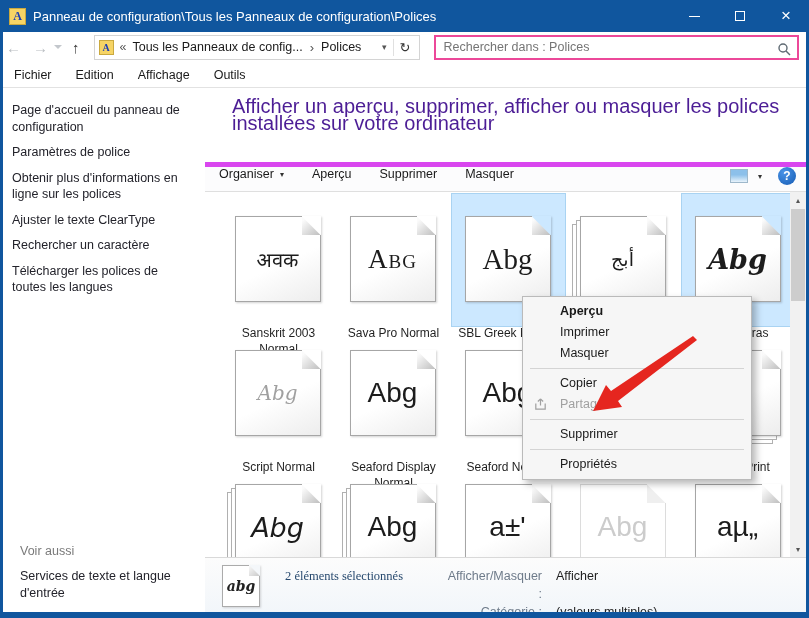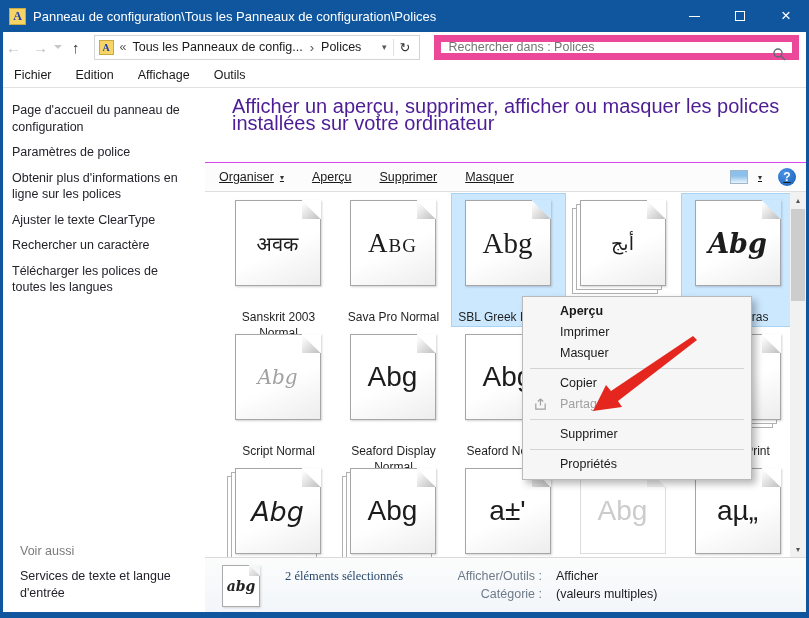--- a/index.html
+++ b/index.html
@@ -25,49 +25,49 @@
   .tinychev{width:0;height:0;border-left:4px solid transparent;border-right:4px solid transparent;
     border-top:4px solid #c3c7cc;margin:0 4px 0 0;}
   .addressbox{height:25px;border:1px solid #d4d4d4;display:flex;align-items:center;flex:0 0 326px;
     margin-left:8px;padding:0 2px 0 4px;font-size:12.5px;}
   .addr-icon{width:15px;height:15px;background:#f6d465;border:1px solid #caa93f;display:flex;align-items:center;
     justify-content:center;font-family:"Liberation Serif",serif;font-weight:bold;font-size:10px;color:#1d3fb4;margin-right:6px;flex:0 0 auto;}
   .crumbsep{color:#555;padding:0 7px;font-size:13px;}
   .addrchev{margin-left:auto;color:#555;font-size:9px;padding:0 6px;}
   .addrdivider{width:1px;height:17px;background:#e0e0e0;}
   .refresh{font-size:13px;color:#333;padding:0 6px;}
-  .searchbox{height:25px;border:7px solid #ec4899;flex:1;margin:0 10px 0 14px;display:flex;align-items:flex-end;position:relative;}
+  .searchbox{height:25px;border:2px solid #ec4899;flex:1;margin:0 10px 0 14px;display:flex;align-items:flex-end;position:relative;}
   .searchbox input{border:none;outline:none;width:100%;height:100%;font-size:12.5px;color:#444;
     font-family:"Liberation Sans",sans-serif;padding:0 26px 0 8px;background:transparent;}
   .mag{position:absolute;right:6px;top:5px;}
   
   .menubar{position:absolute;left:0;top:62px;width:809px;height:26px;background:#fff;display:flex;
     align-items:center;border-bottom:1px solid #e2e2e2;padding-left:14px;}
   .menuitem{font-size:12.5px;margin-right:24px;color:#1a1a1a;}
   
   .sidebar{position:absolute;left:0;top:88px;width:205px;height:524px;background:#fff;padding:14px 12px 0 12px;}
   .slink{font-size:12.5px;color:#23232b;line-height:1.32;margin-bottom:9px;width:170px;}
   .seealso{position:absolute;left:20px;top:456px;font-size:12.5px;color:#7a7a7a;}
   .seealso-link{position:absolute;left:20px;top:480px;font-size:12.5px;color:#23232b;line-height:1.32;width:170px;}
   
   .heading{position:absolute;left:232px;top:98px;width:560px;font-size:20px;line-height:17px;color:#4c1d95;}
   .toolbar{position:absolute;left:205px;top:162px;width:601px;height:30px;background:#fcfcfd;
-    border-top:1px solid #d946ef;border-bottom:1px solid #dfdfdf;display:flex;align-items:center;
-    font-size:12.5px;padding:0 10px 0 14px;text-decoration:underline;}
+    border-top:5px solid #d946ef;border-bottom:1px solid #dfdfdf;display:flex;align-items:flex-start;
+    font-size:12.5px;padding:0 10px 0 14px;}
   .tbitem{margin-right:28px;display:flex;align-items:center;color:#1a1a1a;}
   .ddtri{font-size:8px;color:#333;margin-left:6px;}
   .tb-right{margin-left:auto;display:flex;align-items:center;}
   .views-thumb{width:18px;height:14px;border:1px solid #9eb8cb;background:linear-gradient(#8cc0ea 40%,#e8f3fb);margin-right:4px;}
   .helpbtn{width:18px;height:18px;border-radius:50%;background:radial-gradient(circle at 35% 30%,#4a94e8,#155bb3);
     color:#fff;font-size:12px;font-weight:bold;display:flex;align-items:center;justify-content:center;margin-left:16px;}
   
   .listarea{position:absolute;left:205px;top:192px;width:601px;height:365px;overflow:hidden;background:#fff;}
   .tilegrid{display:grid;grid-template-columns:repeat(5,115px);grid-template-rows:134px 134px 140px;
     padding:1px 0 0 16px;}
-  .cell{display:flex;flex-direction:column;align-items:center;padding-top:7px;}
+  .cell{display:flex;flex-direction:column;align-items:center;padding-top:23px;}
   .cell.sel{background:#cce8ff;box-shadow:inset 0 0 0 1px #a9d3f2;--cellbg:#cce8ff;}
   .tilewrap{position:relative;width:88px;height:88px;flex:0 0 auto;}
   .sheet{position:absolute;left:0;top:0;width:86px;height:86px;background:#fff;border:1px solid #b0b0b0;}
   .s1{transform:translate(-4px,4px);} .s2{transform:translate(-8px,8px);}
   .page{position:absolute;left:0;top:0;width:86px;height:86px;background:linear-gradient(155deg,#ffffff 55%,#ededed);
     border:1px solid #a6a6a6;box-shadow:1px 1px 2px rgba(0,0,0,.18);
     display:flex;align-items:center;justify-content:center;}
   .notch{position:absolute;top:-1px;right:-1px;width:19px;height:19px;background:var(--cellbg,#fff);}
   .fold{position:absolute;top:-1px;right:-1px;width:19px;height:19px;
     clip-path:polygon(0 0,100% 100%,0 100%);
@@ -365,21 +365,21 @@
 
   <div class="details">
     <div class="dicon">
       <span class="dprev">abg</span>
         <i class="dfold"></i>
         <i class="dfold2"></i>
     </div>
     <div class="dtable">
       <div class="drow">
         <span class="dsel">2 éléments sélectionnés</span>
-        <span class="dlabel">Afficher/Outils :</span>
+        <span class="dlabel">Afficher/Masquer :</span>
         <span class="dval">Afficher</span>
       </div>
       <div class="drow">
         <span class="dsel"></span>
         <span class="dlabel">Catégorie :</span>
         <span class="dval">(valeurs multiples)</span>
       </div>
     </div>
   </div>
 

